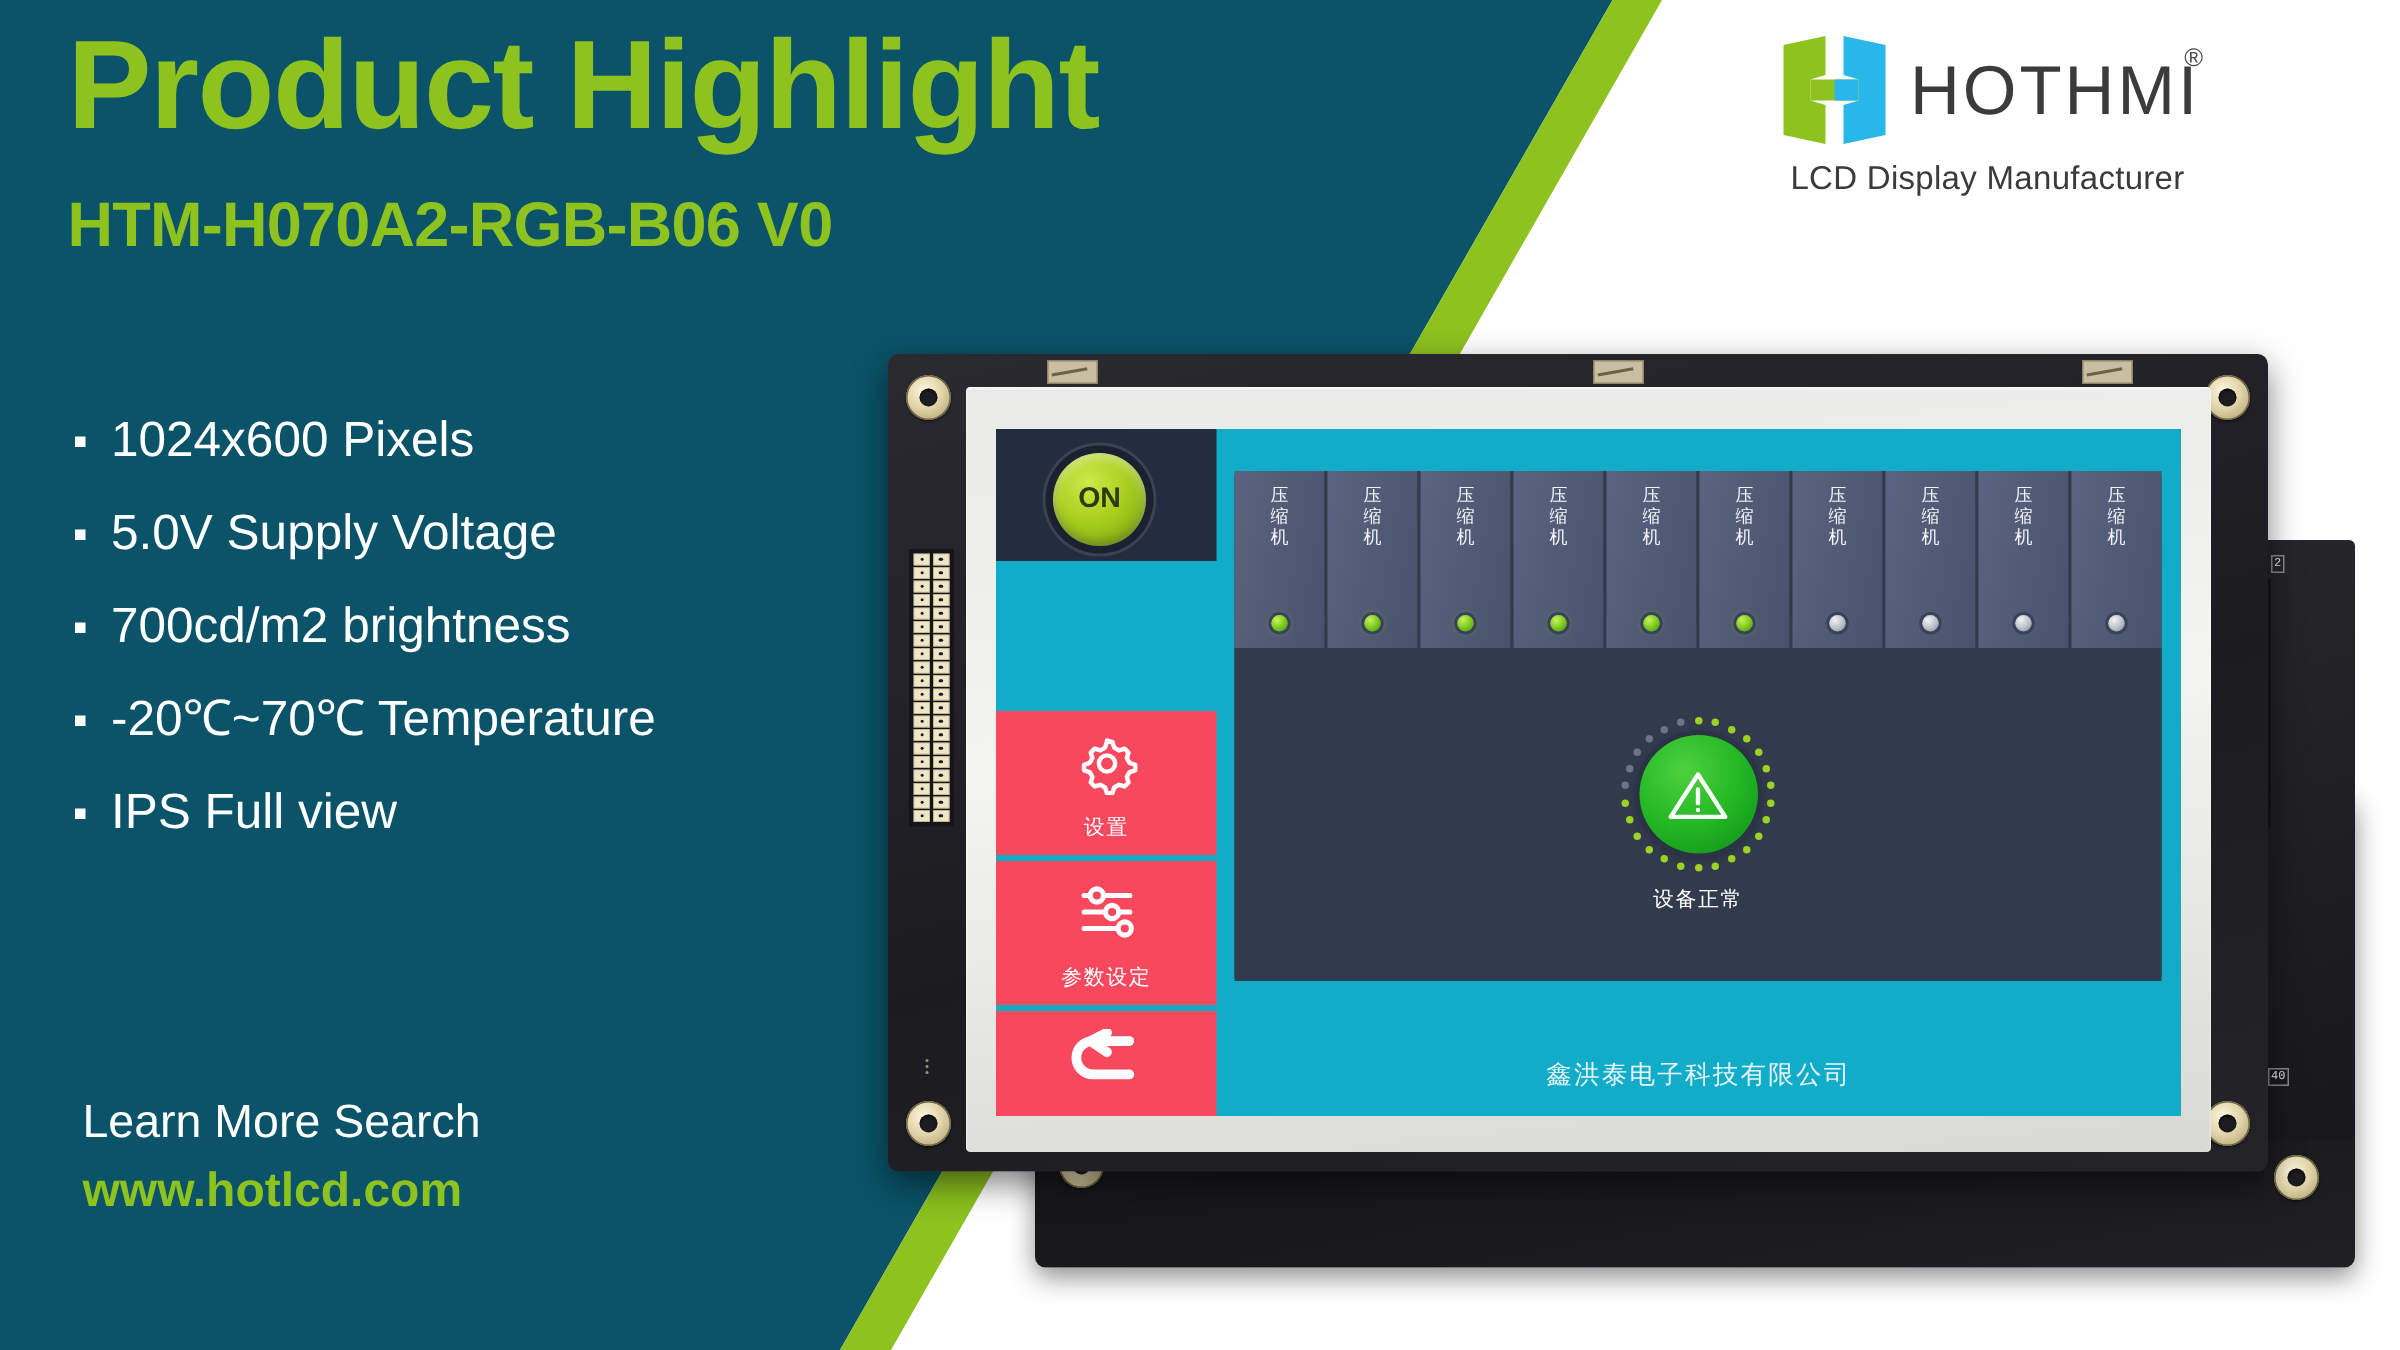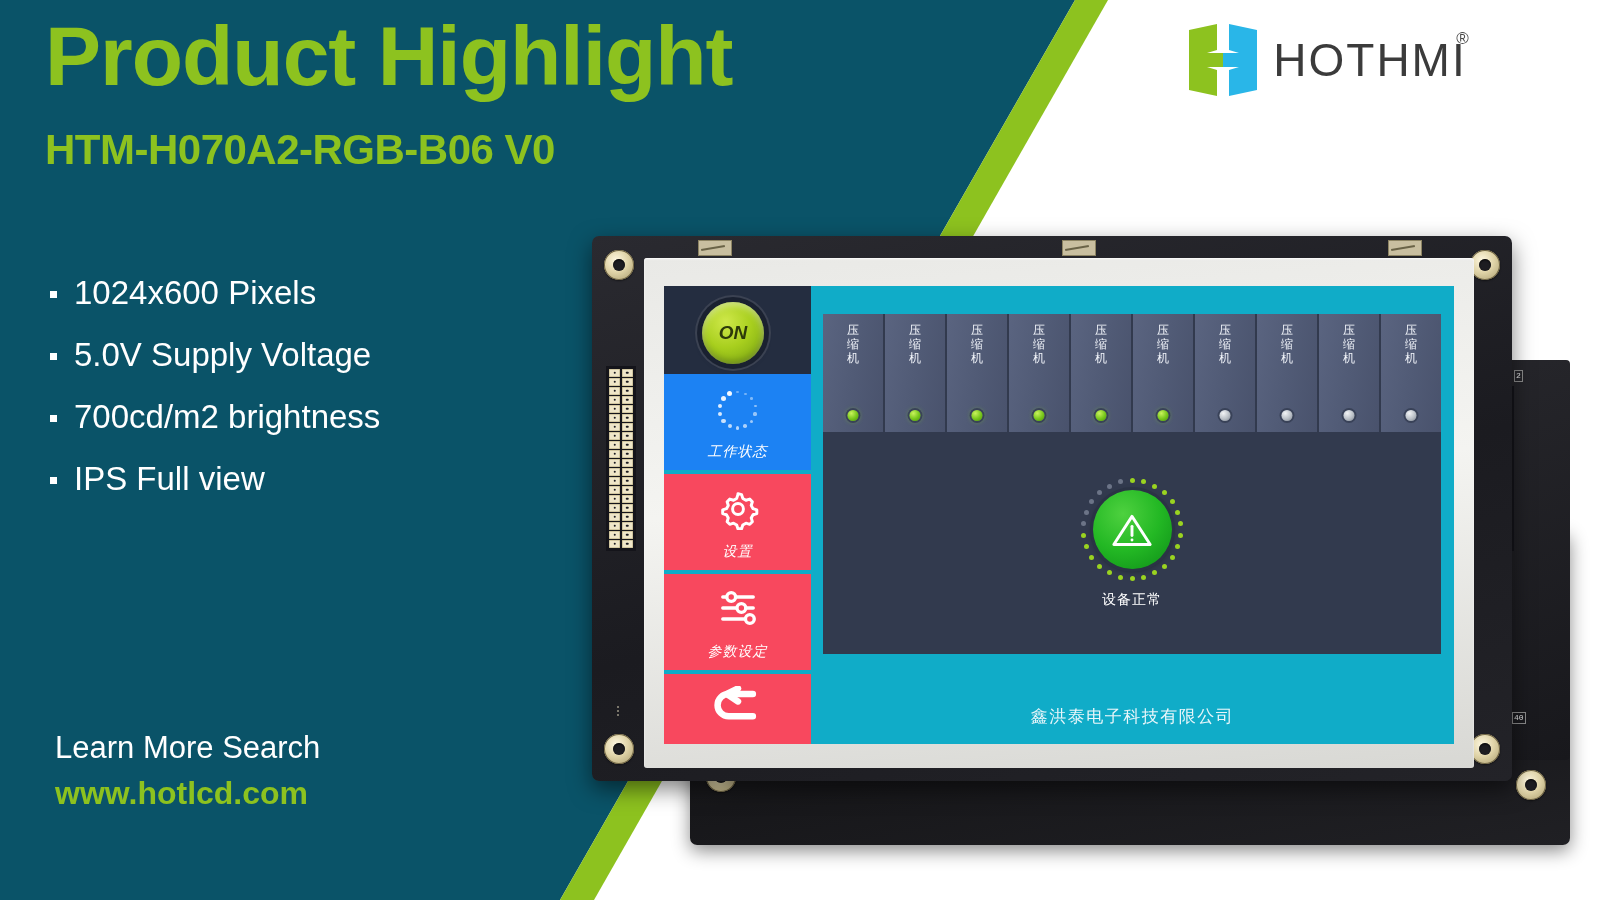--- a/index.html
+++ b/index.html
@@ -131,21 +131,21 @@
     box-shadow: inset 0 1px 2px rgba(255,255,255,.9);
   }
   .screen {
     position: absolute; left: 20px; top: 28px;
     width: 790px; height: 458px;
     background: #10acc8;
     overflow: hidden;
   }
 
   
-  .lcd-sidebar { position: absolute; left: 0; top: 0; width: 147px; height: 100%; font-style: italic; }
+  .lcd-sidebar { position: absolute; left: 0; top: 0; width: 147px; height: 100%; }
   .sb-item { position: absolute; left: 0; width: 147px; }
   .sb-on { top: 0; height: 88px; background: #242d40; }
   .sb-btn-on {
     position: absolute; left: 38px; top: 16px;
     width: 62px; height: 62px; border-radius: 50%;
     background: radial-gradient(circle at 38% 32%, #cfe84a 0%, #a8cf1e 45%, #6f9c10 100%);
     box-shadow: 0 0 0 5px #1a2130, 0 0 0 7px #3b4252, 0 3px 6px rgba(0,0,0,.5),
                 inset 0 -3px 6px rgba(0,0,0,.25), inset 0 3px 7px rgba(255,255,255,.5);
     display: flex; align-items: center; justify-content: center;
     color: #2d3a0a; font-size: 19px; font-weight: bold;
@@ -321,20 +321,21 @@
   <div class="green-stripe"></div>
 </div>
 
 <div id="headline">Product Highlight</div>
 <div id="subheadline">HTM-H070A2-RGB-B06 V0</div>
 
 <ul id="features">
   <li>1024x600 Pixels</li>
   <li>5.0V Supply Voltage</li>
   <li>700cd/m2 brightness</li>
+  <li>-20℃~70℃ Temperature</li>
   <li>IPS Full view</li>
 </ul>
 
 <div id="learn-more">Learn More Search</div>
 <div id="website">www.hotlcd.com</div>
 
 <div id="logo-block">
   <div class="logo-row">
     <span class="logo-mark">
       <svg viewBox="0 0 80 80" width="80" height="80">
@@ -342,20 +343,21 @@
         <path d="M74 10 L46 4 L46 30 L56 33 L56 47 L46 50 L46 76 L74 70 Z" fill="#29b6e8"></path>
         <rect x="24" y="33" width="32" height="14" fill="#8dc21f"></rect>
         <rect x="40" y="33" width="16" height="14" fill="#29b6e8"></rect>
       </svg>
     </span>
     <span class="logo-word">
       <span>HOTHMI</span>
       <span class="logo-reg">®</span>
     </span>
   </div>
+  <div id="logo-tagline">LCD Display Manufacturer</div>
 </div>
 
 <div id="product">
 
   <div class="pcb-back">
     <div class="screw" style="left:16px; top:52px;">
       <i style="transform:translate(-50%,-50%) rotate(0deg) translateY(-9px)"></i>
       <i style="transform:translate(-50%,-50%) rotate(60deg) translateY(-9px)"></i>
       <i style="transform:translate(-50%,-50%) rotate(120deg) translateY(-9px)"></i>
       <i style="transform:translate(-50%,-50%) rotate(180deg) translateY(-9px)"></i>
@@ -547,41 +549,20 @@
       <div class="screen">
 
         <div class="lcd-sidebar">
 
           <div class="sb-item sb-on">
             <div class="sb-btn-on">
               <span>ON</span>
             </div>
           </div>
 
-          <div class="sb-item sb-work">
-            <div class="sb-icon">
-              <div class="spinner" id="spinner">
-                  <i style="width: 2.2px; height: 2.2px; margin-left: -1.1px; margin-top: -19.1px; opacity: 0.35;"></i>
-                  <i style="width: 2.44286px; height: 2.44286px; margin-left: 6.58848px; margin-top: -17.4389px; opacity: 0.396429;"></i>
-                  <i style="width: 2.68571px; height: 2.68571px; margin-left: 12.7301px; margin-top: -12.5657px; opacity: 0.442857;"></i>
-                  <i style="width: 2.92857px; height: 2.92857px; margin-left: 16.0844px; margin-top: -5.46966px; opacity: 0.489286;"></i>
-                  <i style="width: 3.17143px; height: 3.17143px; margin-left: 15.963px; margin-top: 2.41966px; opacity: 0.535714;"></i>
-                  <i style="width: 3.41429px; height: 3.41429px; margin-left: 12.3658px; margin-top: 9.51567px; opacity: 0.582143;"></i>
-                  <i style="width: 3.65714px; height: 3.65714px; margin-left: 5.98134px; margin-top: 14.3889px; opacity: 0.628571;"></i>
-                  <i style="width: 3.9px; height: 3.9px; margin-left: -1.95px; margin-top: 16.05px; opacity: 0.675;"></i>
-                  <i style="width: 4.14286px; height: 4.14286px; margin-left: -9.88134px; margin-top: 14.146px; opacity: 0.721429;"></i>
-                  <i style="width: 4.38571px; height: 4.38571px; margin-left: -16.2658px; margin-top: 9.02996px; opacity: 0.767857;"></i>
-                  <i style="width: 4.62857px; height: 4.62857px; margin-left: -19.863px; margin-top: 1.69109px; opacity: 0.814286;"></i>
-                  <i style="width: 4.87143px; height: 4.87143px; margin-left: -19.9844px; margin-top: -6.44109px; opacity: 0.860714;"></i>
-                  <i style="width: 5.11429px; height: 5.11429px; margin-left: -16.6301px; margin-top: -13.78px; opacity: 0.907143;"></i>
-                  <i style="width: 5.35714px; height: 5.35714px; margin-left: -10.4885px; margin-top: -18.896px; opacity: 0.953571;"></i>
-                </div>
-            </div>
-            <div class="sb-label">工作状态</div>
-          </div>
 
           <div class="sb-item sb-set">
             <div class="sb-icon">
               <svg width="42" height="42" viewBox="0 0 48 48" fill="none" stroke="#ffffff" stroke-width="3.4" stroke-linejoin="round">
                 <path d="M24 6.5 l4.1 1.1 1.4 4.3 3.6 2.1 4.3-1.3 3 3 -1.3 4.3 2.1 3.6 4.3 1.4 0 4.2 -4.3 1.4 -2.1 3.6 1.3 4.3 -3 3 -4.3-1.3 -3.6 2.1 -1.4 4.3 -4.2 0 -1.4-4.3 -3.6-2.1 -4.3 1.3 -3-3 1.3-4.3 -2.1-3.6 -4.3-1.4 0-4.2 4.3-1.4 2.1-3.6 -1.3-4.3 3-3 4.3 1.3 3.6-2.1 1.4-4.3 z"></path>
                 <circle cx="24" cy="24" r="6.2"></circle>
               </svg>
             </div>
             <div class="sb-label">设置</div>
           </div>

